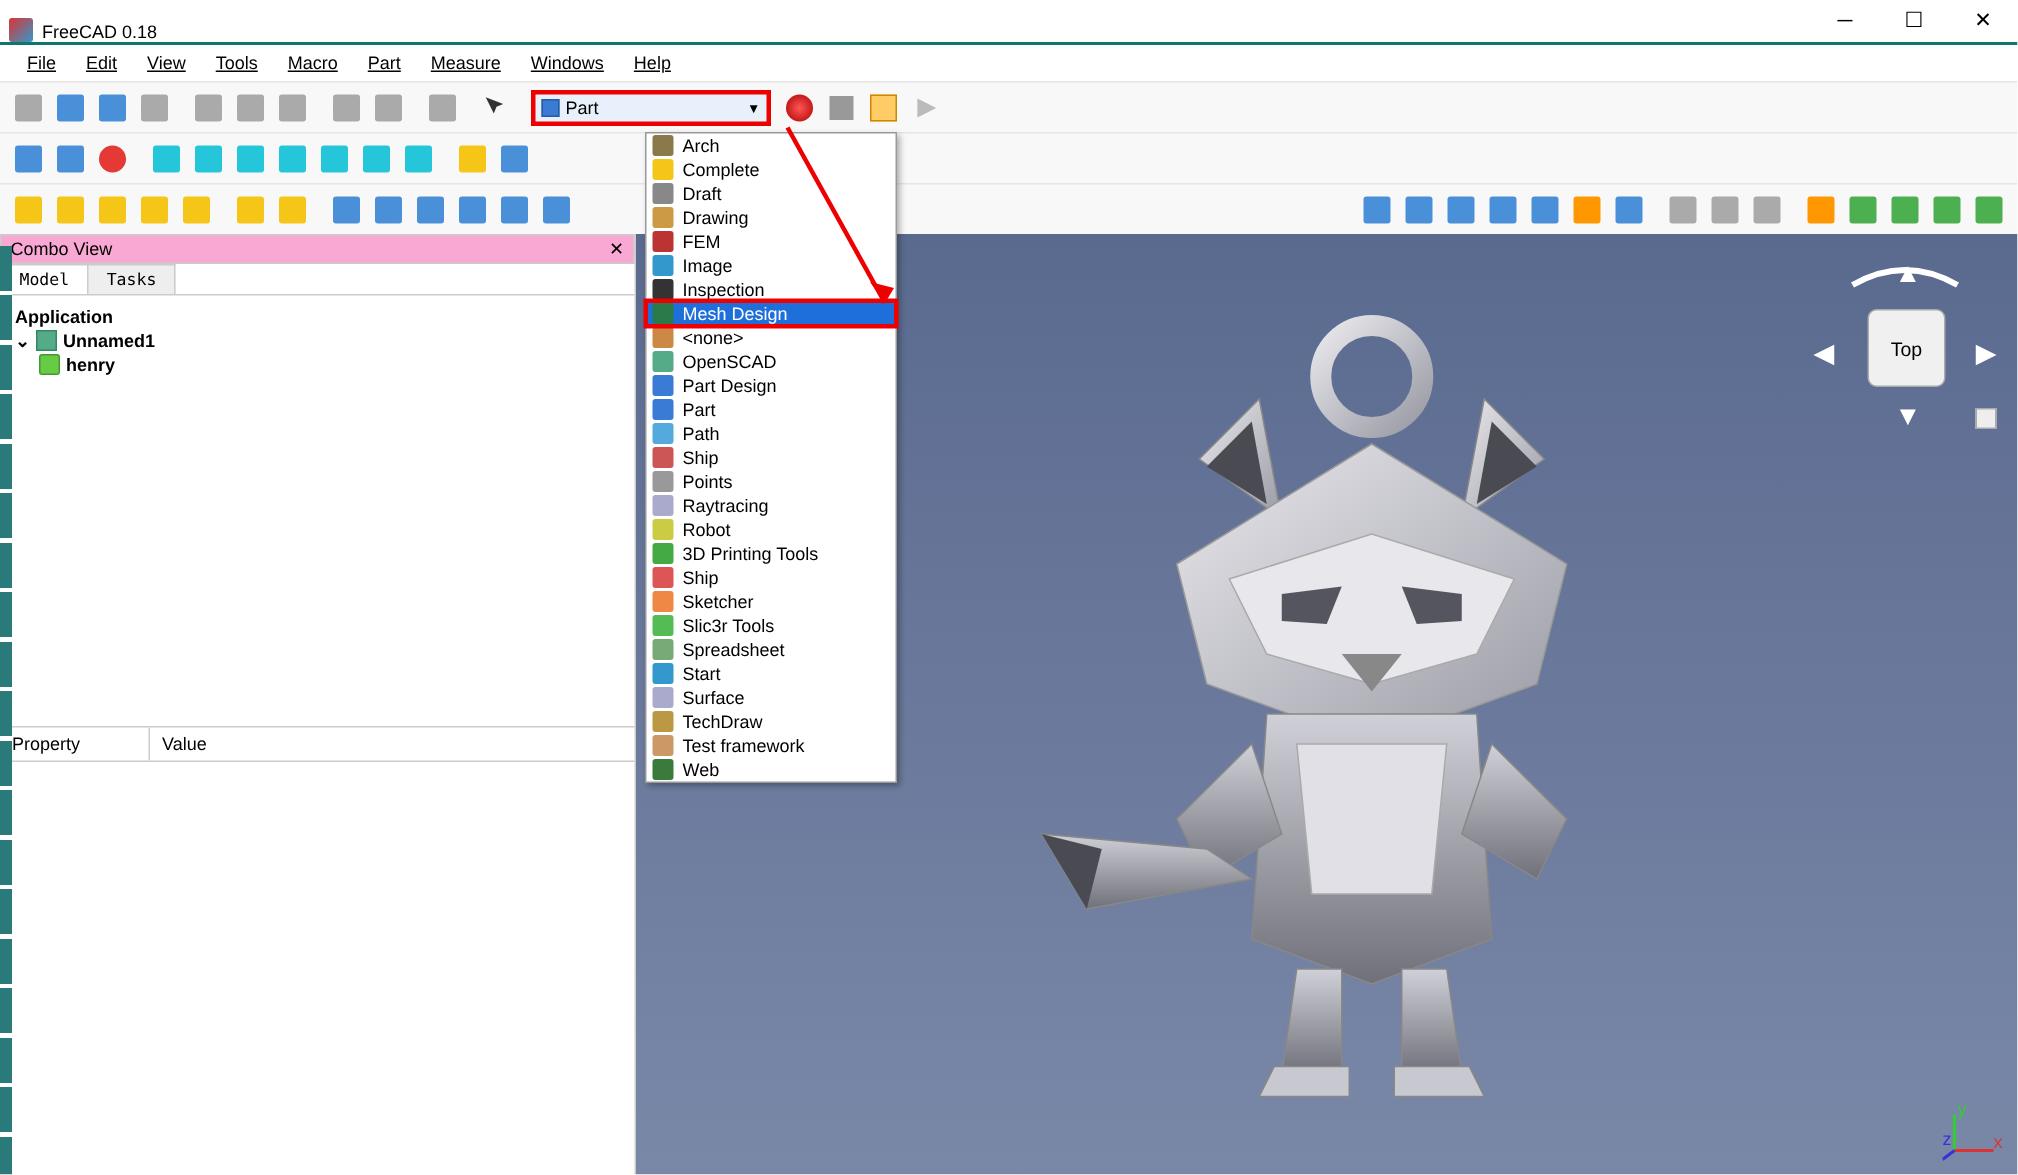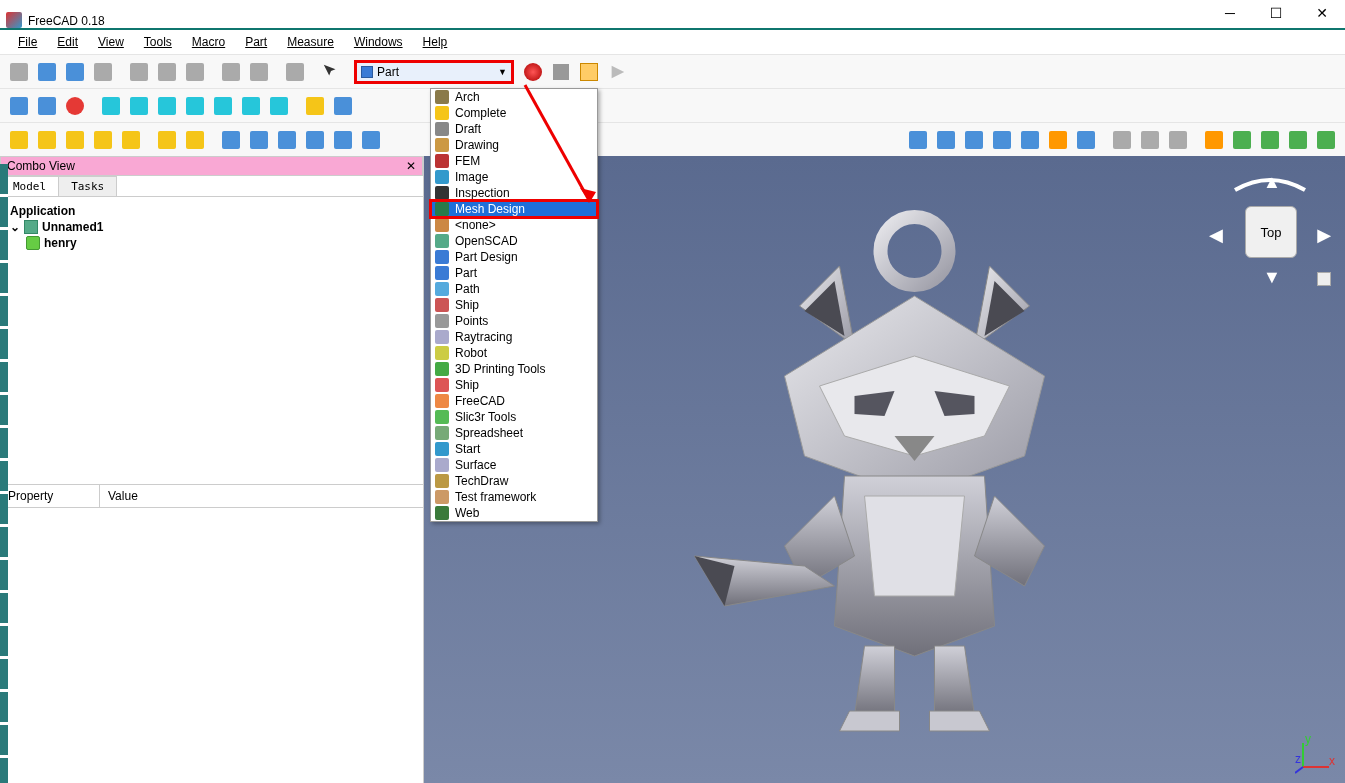--- a/index.html
+++ b/index.html
@@ -462,21 +462,21 @@
     <div class="item">
       <span class="ico" style="background: rgb(68, 170, 68);"></span>
       <span>3D Printing Tools</span>
     </div>
     <div class="item">
       <span class="ico" style="background: rgb(221, 85, 85);"></span>
       <span>Ship</span>
     </div>
     <div class="item">
       <span class="ico" style="background: rgb(238, 136, 68);"></span>
-      <span>FreeCAD</span>
+      <span>Sketcher</span>
     </div>
     <div class="item">
       <span class="ico" style="background: rgb(85, 187, 85);"></span>
       <span>Slic3r Tools</span>
     </div>
     <div class="item">
       <span class="ico" style="background: rgb(119, 170, 119);"></span>
       <span>Spreadsheet</span>
     </div>
     <div class="item">

